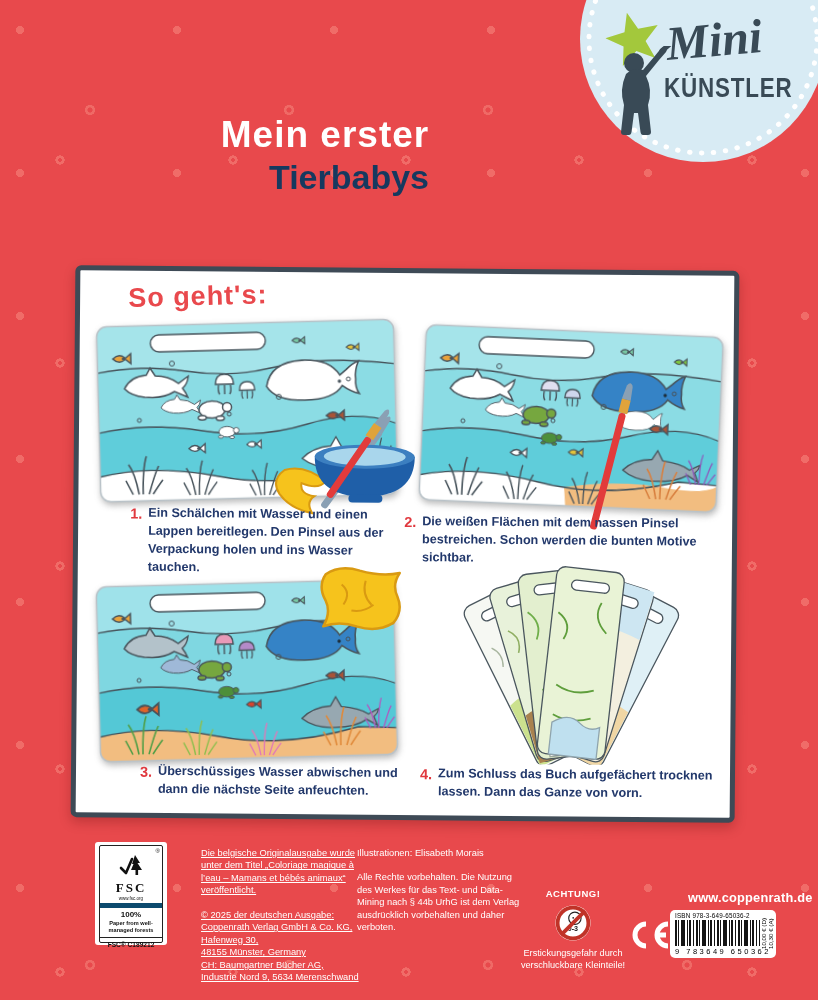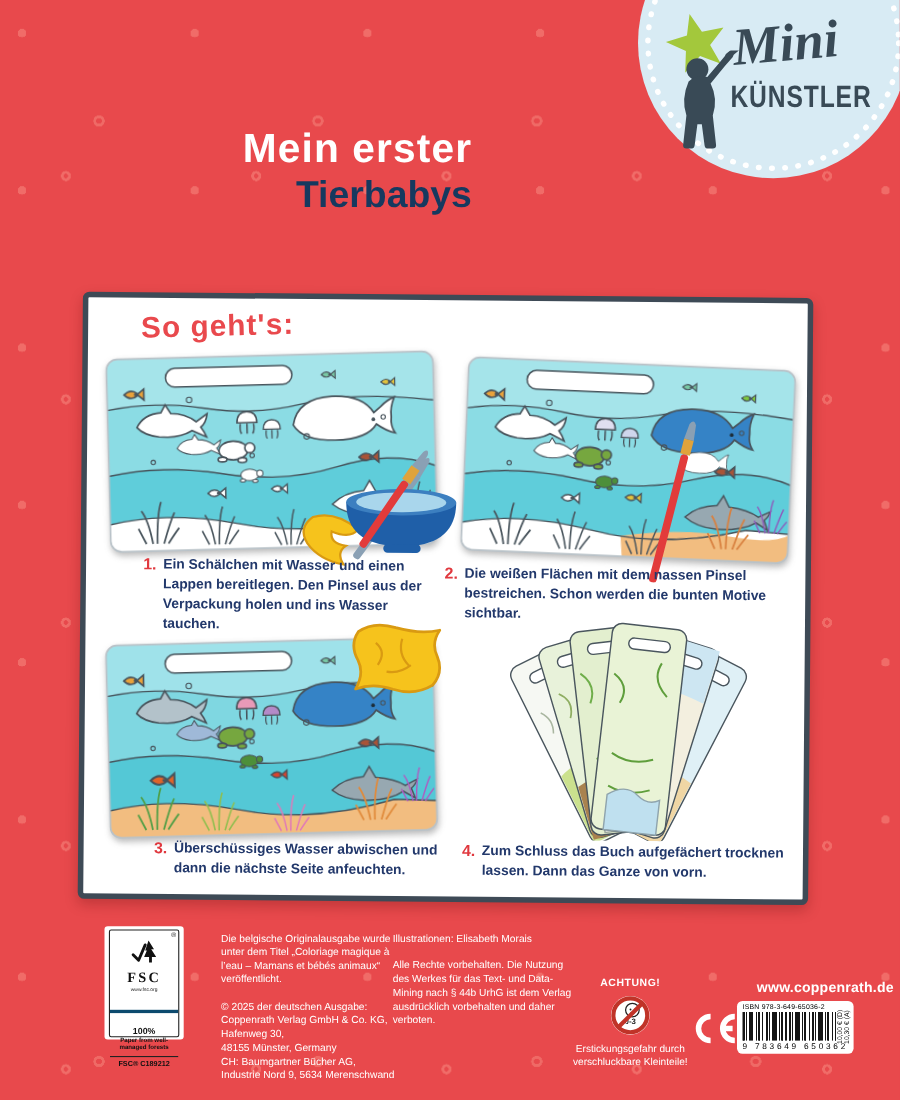--- a/index.html
+++ b/index.html
@@ -54,25 +54,25 @@
 
   
   .imprint { position:absolute; inset:0; z-index:2; color:#fff; }
   .pre { white-space:pre-line; }
   .fsc-box { position:absolute; left:95px; top:842px; width:72px; height:103px; background:#fff;
              border-radius:3px; color:#111; text-align:center; padding:3px 4px 2px; }
   .fsc-inner { border:1px solid #222; border-radius:2px; height:100%; padding-top:2px; }
   .fsc-reg { font-size:6px; text-align:right; margin-right:2px; height:5px; }
   .fsc-acr { font-family:"Liberation Serif",serif; font-weight:bold; font-size:13px; letter-spacing:2px; margin-top:-1px;}
   .fsc-url { font-size:4.5px; }
-  .fsc-percent { font-size:8px; font-weight:bold; border-top:3px solid #0c4a6e; margin-top:16px; padding-top:12px; }
+  .fsc-percent { font-size:8px; font-weight:bold; border-top:5px solid #0c4a6e; margin-top:2px; padding-top:2px; }
   .fsc-desc { font-size:5.6px; font-weight:bold; line-height:1.25; margin-top:1px; }
   .fsc-cert { font-size:6.6px; font-weight:bold; border-top:1px solid #222; margin-top:3px; padding-top:3px; }
   .print-lines { position:absolute; left:82px; top:938px; font-size:10.5px; line-height:1.5; letter-spacing:.4px; }
-  .col1 { position:absolute; left:201px; top:847px; width:164px; font-size:9.3px; line-height:1.34; }
+  .col1 { position:absolute; left:201px; top:847px; width:164px; font-size:9.3px; line-height:1.34;text-decoration:underline; }
   .col2 { position:absolute; left:357px; top:847px; width:172px; font-size:9.3px; line-height:1.34; }
   .col1 .para + .para, .col2 .para + .para { margin-top:12px; }
   .warning { position:absolute; left:510px; top:888px; width:126px; text-align:center; }
   .warning .w-title { font-size:9.5px; font-weight:bold; letter-spacing:.5px; }
   .warning .w-icon { width:38px; height:38px; margin:5px auto 6px; display:block; }
   .warning .w-text { font-size:9.2px; line-height:1.3; }
   .ce-mark { position:absolute; left:629px; top:921px; width:42px; height:28px; }
   .sr { position:absolute; width:1px; height:1px; overflow:hidden; clip-path:inset(50%); }
   .website { position:absolute; left:688px; top:890px; font-size:12.8px; font-weight:bold; letter-spacing:.2px; }
   .barcode-box { position:absolute; left:670px; top:910px; width:106px; height:48px; background:#fff;

